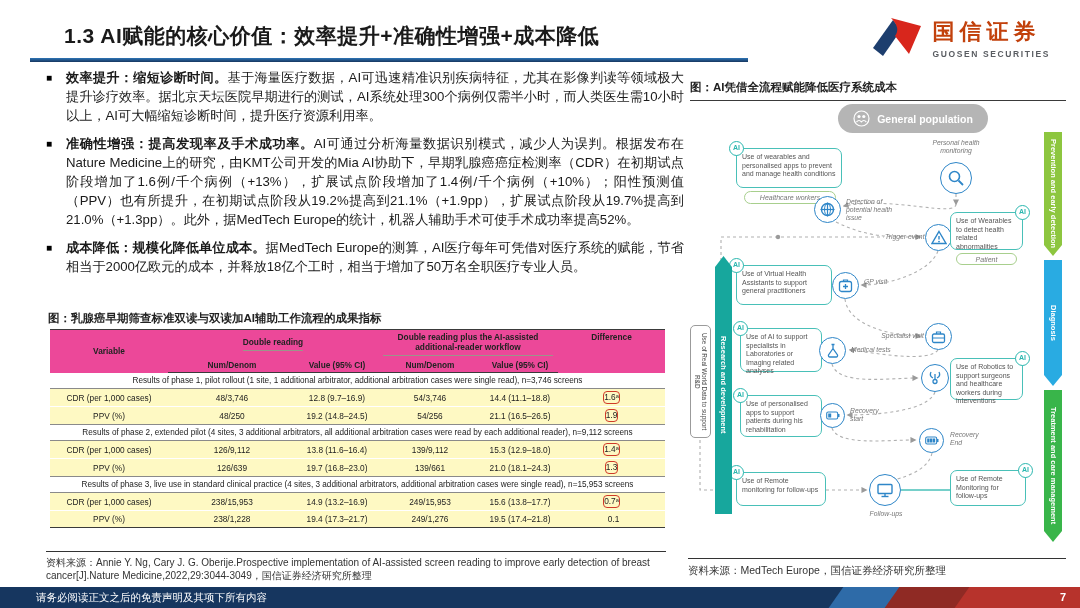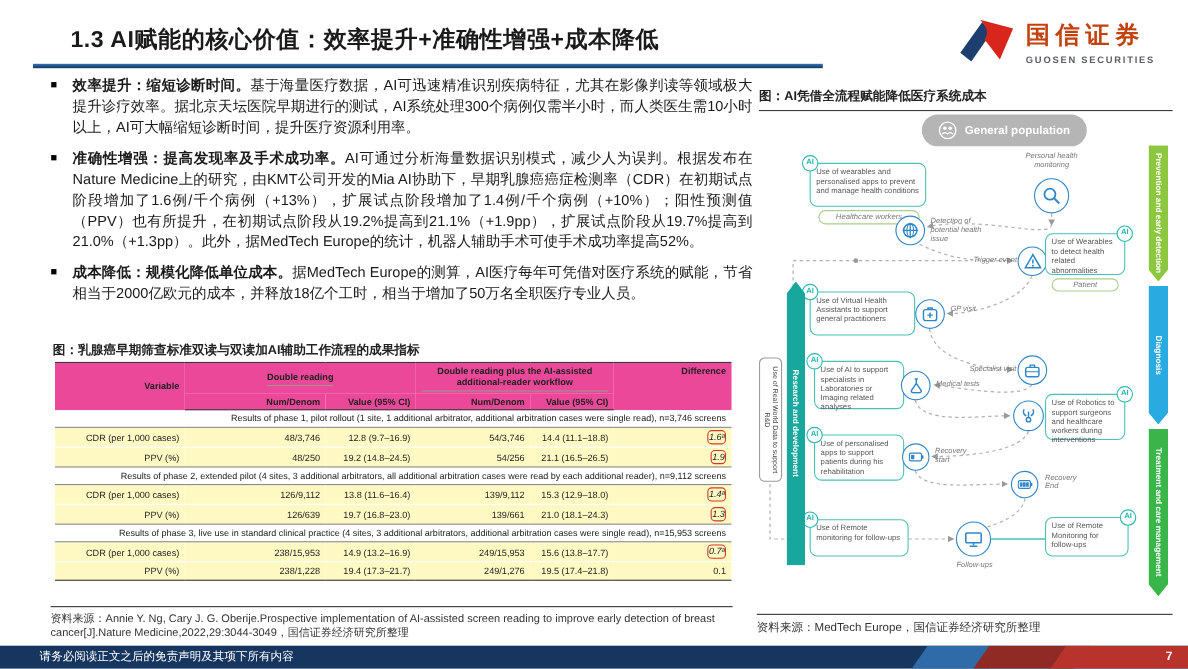--- a/index.html
+++ b/index.html
@@ -16,30 +16,30 @@
   
   .bullets { position:absolute; left:46px; top:68px; width:638px; }
   .bullet { display:flex; margin-bottom:9px; }
   .bullet .sq { flex:0 0 20px; font-size:10px; line-height:19px; color:#000; }
   .bullet p { font-size:13.2px; line-height:19px; text-align:justify; }
   .bullet .lead { font-weight:bold; }
 
   
   .fig-caption-left { position:absolute; left:48px; top:311px; font-size:11.5px; font-weight:600; color:#222; }
   .nm-table { position:absolute; left:50px; top:329px; width:615px; border-collapse:collapse; border-top:1.5px solid #3a3a3a; font-size:8.3px; color:#222; }
-  .nm-table th, .nm-table td { padding:2px 5px; text-align:right; vertical-align:middle; font-weight:normal; }
+  .nm-table th, .nm-table td { padding:2px 5px; text-align:center; vertical-align:middle; font-weight:normal; }
   .nm-table thead th { background:#ec4899; font-weight:bold; }
   .nm-table thead .grp { text-align:center; }
   .nm-table thead .grp span { display:inline-block; padding-bottom:3px; border-bottom:1px solid #9a968a; }
   .nm-table thead tr.subhead th { border-bottom:1.2px solid #3a3a3a; }
   .sec-note td { background:#fff; border-bottom:1px solid #8a8a8a; padding:3px 5px; font-size:8.2px; }
   .data-row td { background:#fef9c3; border-bottom:1px solid #fff; height:17px; }
   .data-row.last td { border-bottom:1px solid #8a8a8a; }
   .nm-table tbody tr:last-child td { border-bottom:1.5px solid #3a3a3a; }
-  .diffbox { display:inline-block; border:1.2px solid #cf3a28; border-radius:4px; padding:0 0; line-height:11px;font-style:italic; }
+  .diffbox { display:inline-block; border:1.2px solid #cf3a28; border-radius:4px; padding:0 0; line-height:11px; }
   .src-left { position:absolute; left:46px; top:551px; width:620px; border-top:1.2px solid #333; padding-top:4px; font-size:10px; line-height:13px; color:#333; }
   .src-right { position:absolute; left:688px; top:558px; width:378px; border-top:1.2px solid #333; padding-top:5px; font-size:10.5px; color:#333; }
 
   
   .fig-caption-right { position:absolute; left:690px; top:80px; width:376px; font-size:11.5px; font-weight:600; color:#222; padding-bottom:5px; border-bottom:1.3px solid #3a3a3a; }
   .diagram { position:absolute; left:688px; top:100px; width:378px; height:450px; }
   .diagram svg.wires { position:absolute; left:0; top:0; z-index:0; }
   .dg { position:absolute; z-index:1; }
 
   .pill-gray { background:#b5b5b5; border-radius:15px; color:#fff; font-weight:bold; font-size:10.5px; display:flex; align-items:center; justify-content:center; gap:7px; }

